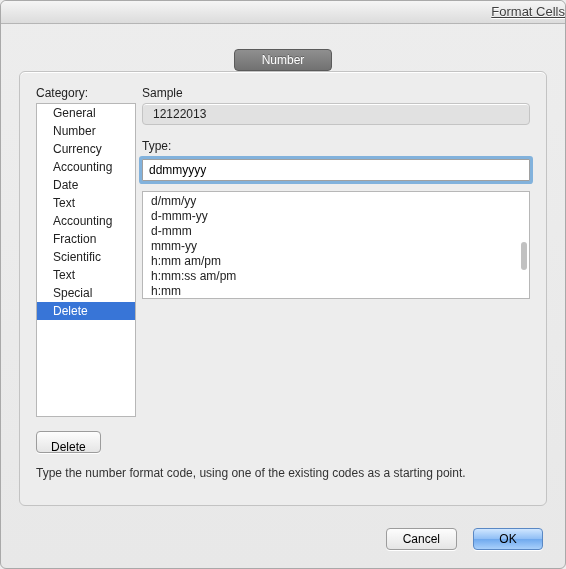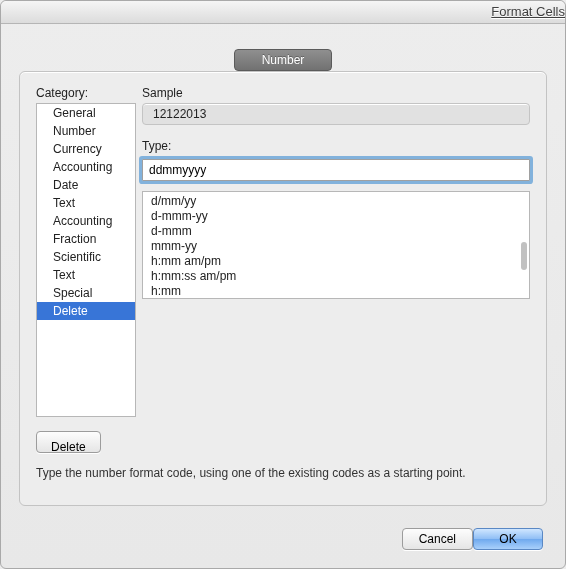--- a/index.html
+++ b/index.html
@@ -168,21 +168,21 @@
     margin-top: 12px;
     font-size: 12px;
     color: #333;
   }
 
   .footer {
     position: absolute;
     right: 22px;
     bottom: 18px;
     display: flex;
-    gap: 0;
+    gap: 16px;
   }
   .mac-btn {
     height: 22px;
     min-width: 70px;
     padding: 0 16px;
     font-size: 12px;
     font-family: inherit;
     border-radius: 4px;
     border: 1px solid #9c9c9c;
     background: linear-gradient(#fdfdfd, #e5e5e5);

